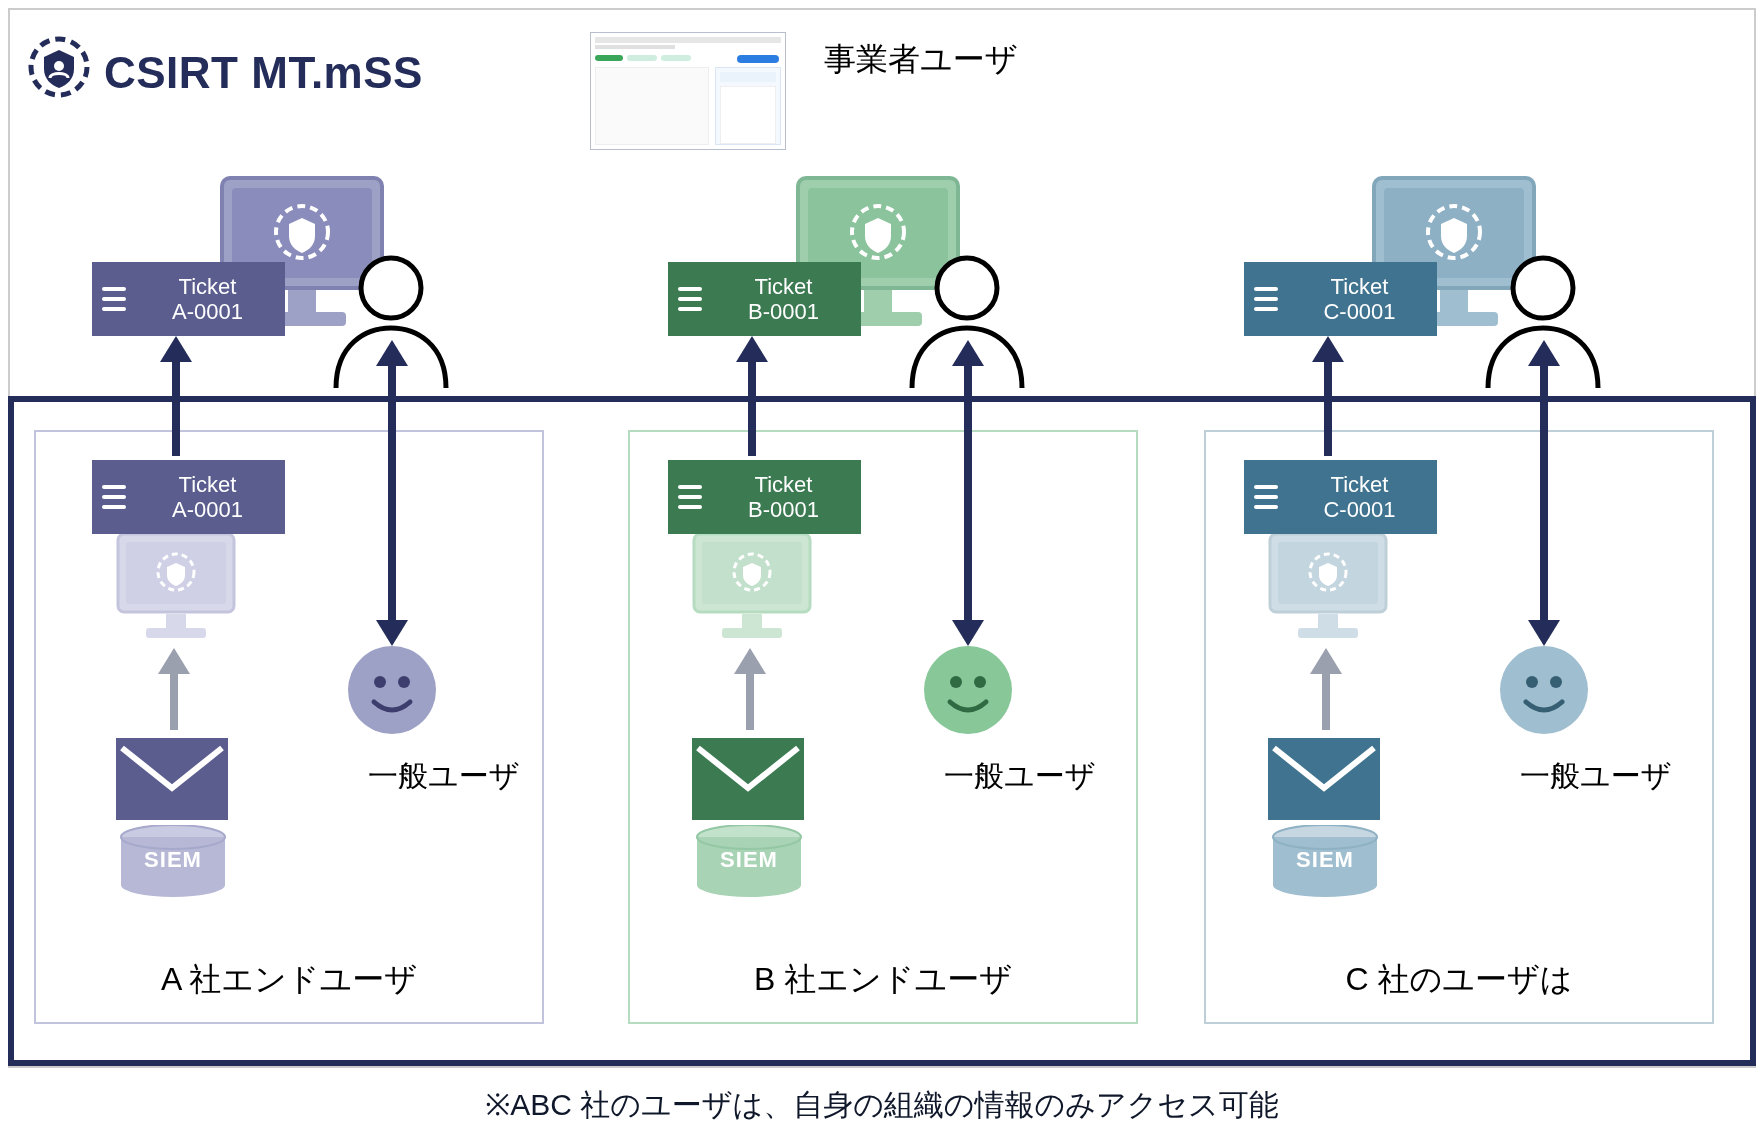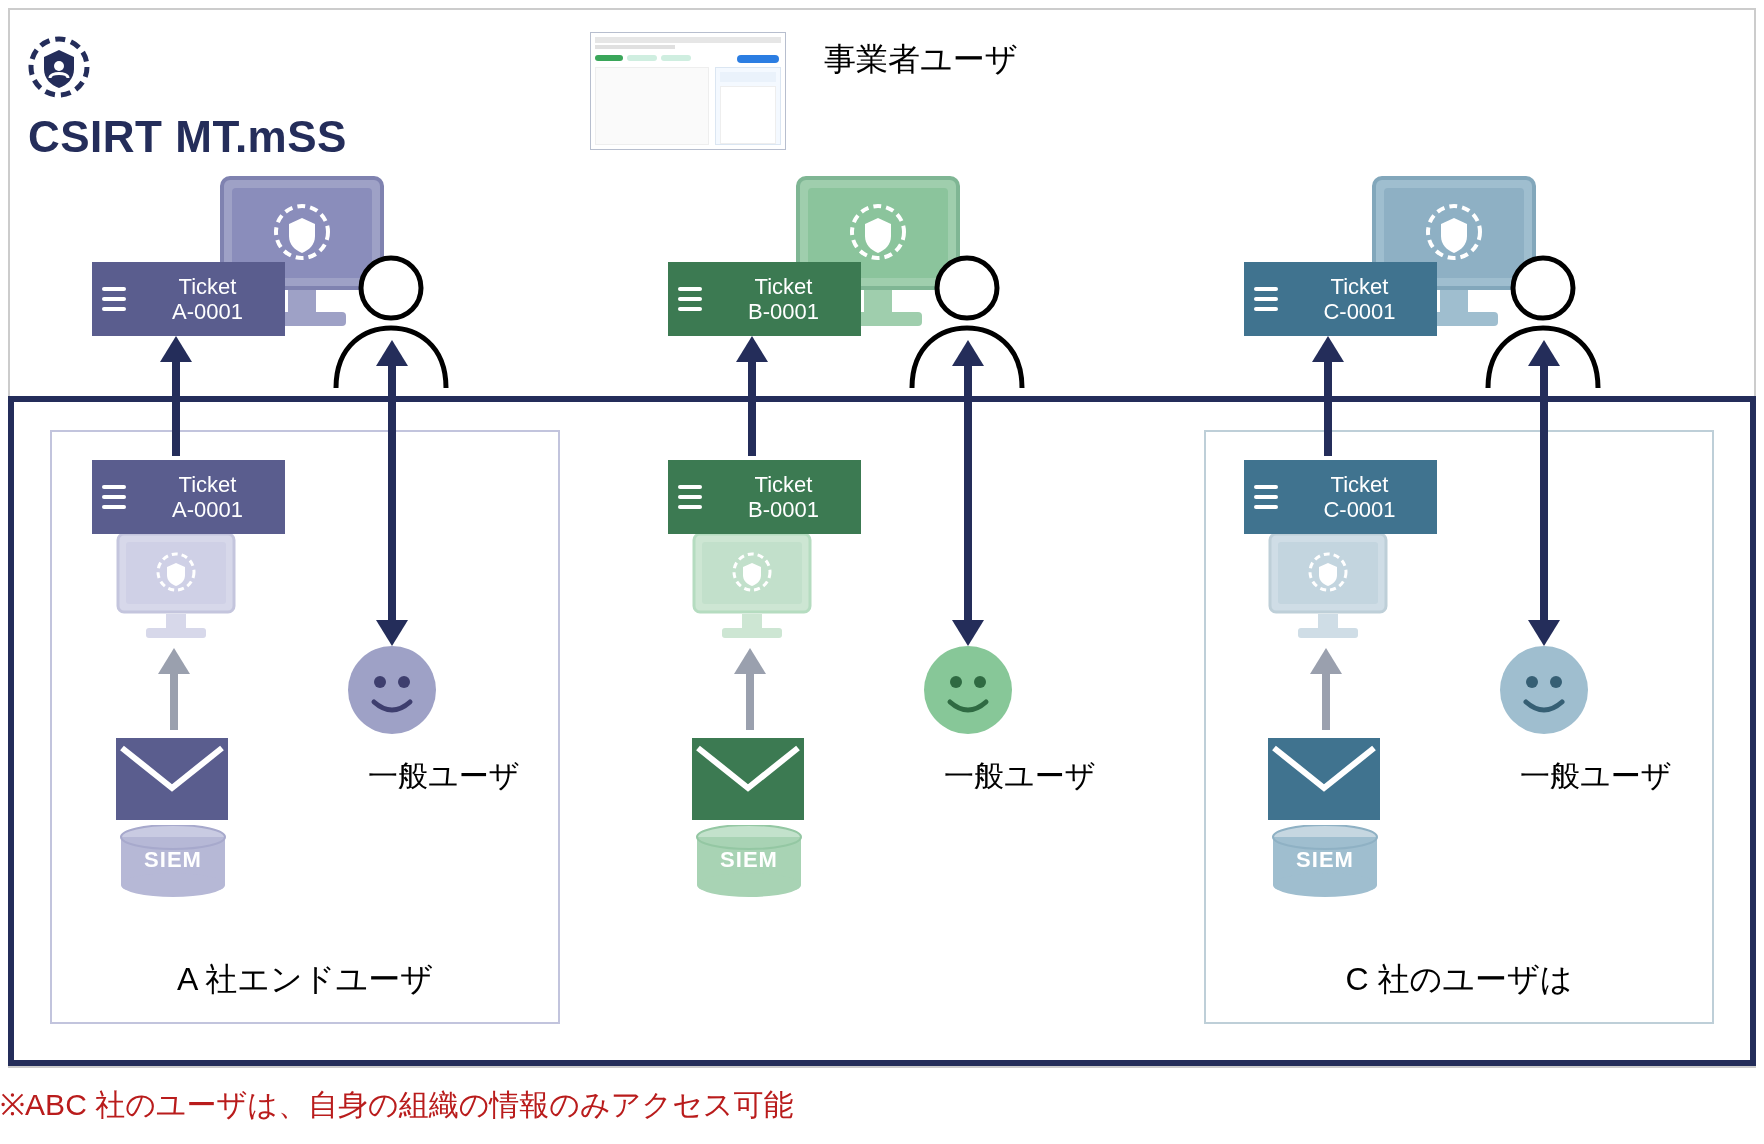--- a/index.html
+++ b/index.html
@@ -17,23 +17,22 @@
   .outer-border {
     position: absolute;
     left: 8px; top: 8px;
     width: 1748px; height: 1060px;
     border: 2px solid #ccc;
   }
   
   .logo {
     position: absolute;
     left: 28px; top: 36px;
-    display: flex; align-items: flex-start; gap: 14px;
+    display: flex; align-items: flex-end; gap: 14px;
     color: #242d5a;
-    flex-direction: column;
   }
   .logo .mark svg { display:block; }
   .logo .txt {
     font-size: 44px;
     font-weight: 600;
     letter-spacing: 0.5px;
     color: #242d5a;
   }
   
   .hdr-shot {
@@ -65,32 +64,32 @@
   .lower-box {
     position: absolute;
     left: 8px; top: 396px;
     width: 1748px; height: 670px;
     border: 6px solid #242d5a;
     background: transparent;
   }
   .footnote {
     position: absolute;
     left: 0; right: 0; bottom: 18px;
-    text-align: left;
+    text-align: center;
     font-size: 30px;
-    color: #b91c1c;
+    color: #0f172a;
   }
   
   .col-box {
     position: absolute;
     top: 430px;
     width: 510px; height: 594px;
     border: 2px solid;
   }
-  .col-a { left: 50px;  border-color: #c2c4dd; }
+  .col-a { left: 34px;  border-color: #c2c4dd; }
   .col-b { left: 628px; border-color: #b5dcc0; }
   .col-c { left: 1204px; border-color: #becfd8; }
   .col-label {
     position: absolute;
     left: 0; right: 0; bottom: 20px;
     text-align: center;
     font-size: 32px;
     color: #000;
   }
   .general-user-label {
@@ -330,20 +329,23 @@
 
   <div class="smiley" style="left:348px; top:646px; background:#9ea1c6;">
     <svg width="88" height="88" viewBox="0 0 88 88">
       <circle cx="32" cy="36" r="6" fill="#3e3e6e"></circle>
       <circle cx="56" cy="36" r="6" fill="#3e3e6e"></circle>
       <path d="M26 56 Q44 72 62 56" fill="none" stroke="#3e3e6e" stroke-width="5" stroke-linecap="round"></path>
     </svg>
   </div>
   <div class="general-user-label" style="left:320px; top:756px;">一般ユーザ</div>
 
+  <div class="col-box col-b">
+    <div class="col-label">B 社エンドユーザ</div>
+  </div>
   <div class="pc-faded" style="left:682px; top:528px;">
     <svg width="140" height="120" viewBox="0 0 140 120">
       <rect x="12" y="6" width="116" height="78" rx="6" fill="#cde6d3" stroke="#b5dcc0" stroke-width="3"></rect>
       <rect x="20" y="14" width="100" height="62" rx="3" fill="#c2e0cb"></rect>
       <rect x="60" y="86" width="20" height="14" fill="#cde6d3"></rect>
       <rect x="40" y="100" width="60" height="10" rx="3" fill="#cde6d3"></rect>
       <g transform="translate(70,44)">
         <circle r="18" fill="none" stroke="#fff" stroke-width="3" stroke-dasharray="6 4"></circle>
         <path d="M0 -9 L9 -5 V3 C9 9 5 12 0 14 C-5 12 -9 9 -9 3 V-5 Z" fill="#fff"></path>
       </g>

